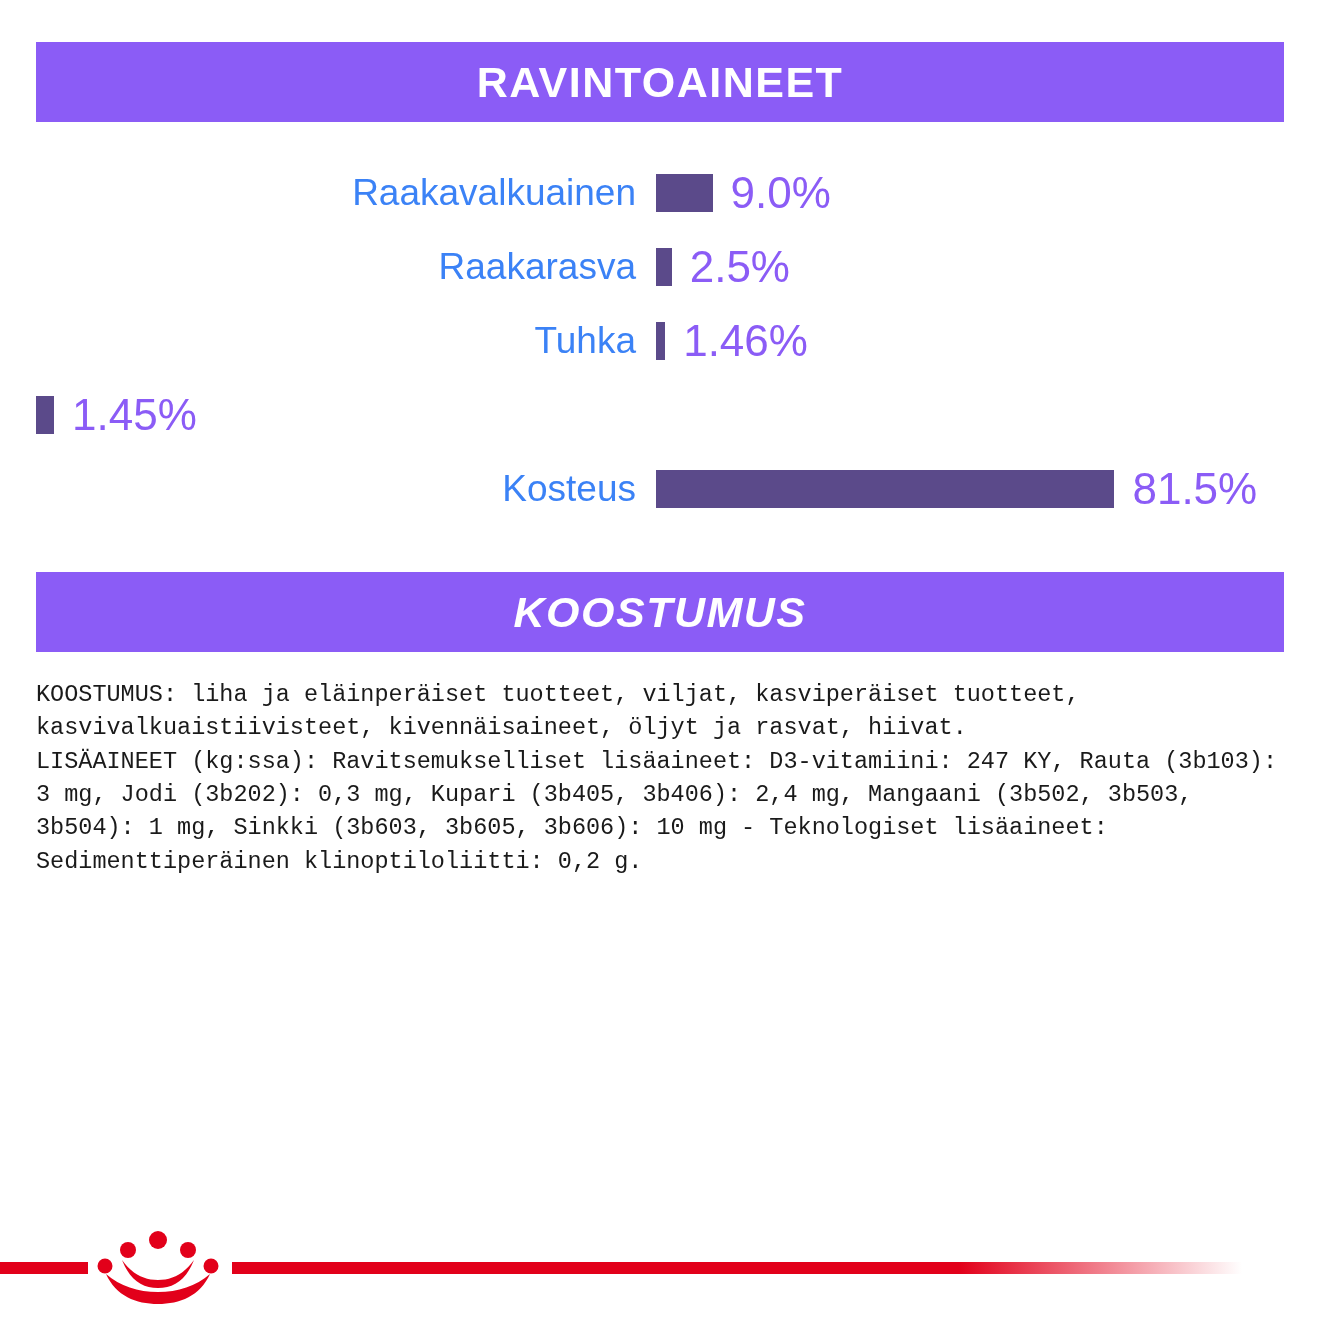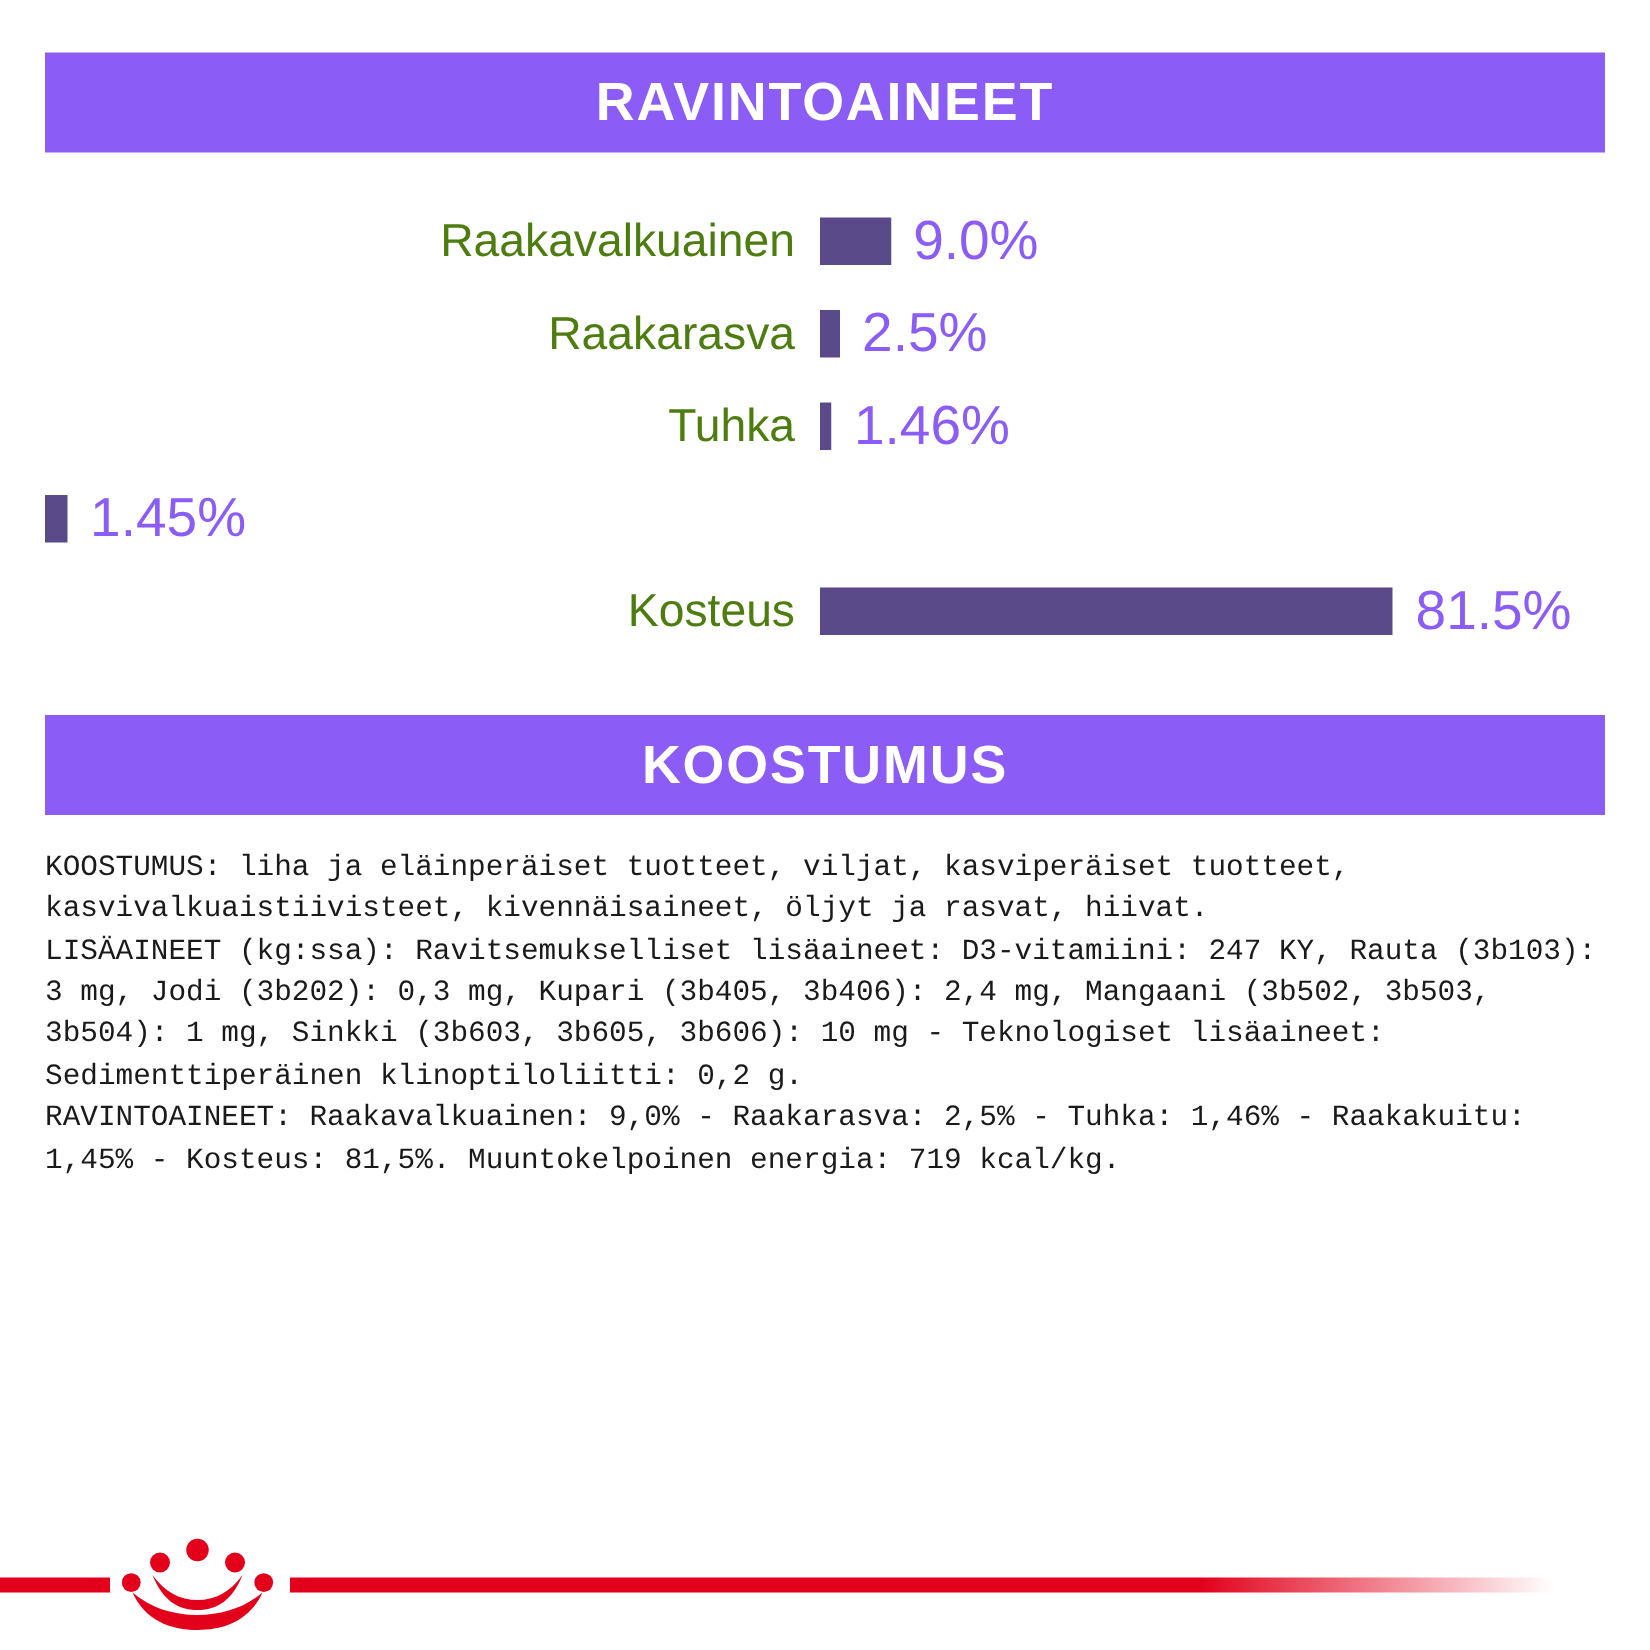--- a/index.html
+++ b/index.html
@@ -39,20 +39,21 @@
   }
   #nutrients-bar {
     top: 42px;
     height: 80px;
     font-size: 43px;
   }
   #composition-bar {
     top: 572px;
     height: 80px;
     font-size: 43px;
+    font-style: italic;
   }
 
   
   .chart {
     position: absolute;
     top: 160px;
     left: 36px;
     width: 1248px;
     height: 380px;
   }
@@ -61,21 +62,21 @@
     align-items: center;
     height: 66px;
     margin-bottom: 8px;
   }
   .chart-label {
     width: 620px;
     text-align: right;
     padding-right: 20px;
     box-sizing: border-box;
     font-size: 37px;
-    color: #4d7c0f;
+    color: #3b82f6;
     white-space: nowrap;
   }
   .chart-barwrap {
     flex: 1;
     display: flex;
     align-items: center;
     height: 100%;
   }
   .chart-bar {
     height: 38px;
@@ -188,21 +189,20 @@
 
   </div>
 
   <div class="section-bar" id="composition-bar">
     <span>KOOSTUMUS</span>
   </div>
 
   <div class="composition-text">
     <p>KOOSTUMUS: liha ja eläinperäiset tuotteet, viljat, kasviperäiset tuotteet, kasvivalkuaistiivisteet, kivennäisaineet, öljyt ja rasvat, hiivat.</p>
     <p>LISÄAINEET (kg:ssa): Ravitsemukselliset lisäaineet: D3-vitamiini: 247 KY, Rauta (3b103): 3 mg, Jodi (3b202): 0,3 mg, Kupari (3b405, 3b406): 2,4 mg, Mangaani (3b502, 3b503, 3b504): 1 mg, Sinkki (3b603, 3b605, 3b606): 10 mg - Teknologiset lisäaineet: Sedimenttiperäinen klinoptiloliitti: 0,2 g.</p>
-    <p>RAVINTOAINEET: Raakavalkuainen: 9,0% - Raakarasva: 2,5% - Tuhka: 1,46% - Raakakuitu: 1,45% - Kosteus: 81,5%. Muuntokelpoinen energia: 719 kcal/kg.</p>
   </div>
 
   <div class="footer">
     <div class="footer-line-left"></div>
     <div class="footer-line-right"></div>
     <svg class="crown" viewBox="0 0 132 76" aria-hidden="true">
       <g fill="#e2001a">
         <circle cx="66" cy="10" r="9"></circle>
         <circle cx="36" cy="20" r="8"></circle>
         <circle cx="96" cy="20" r="8"></circle>

